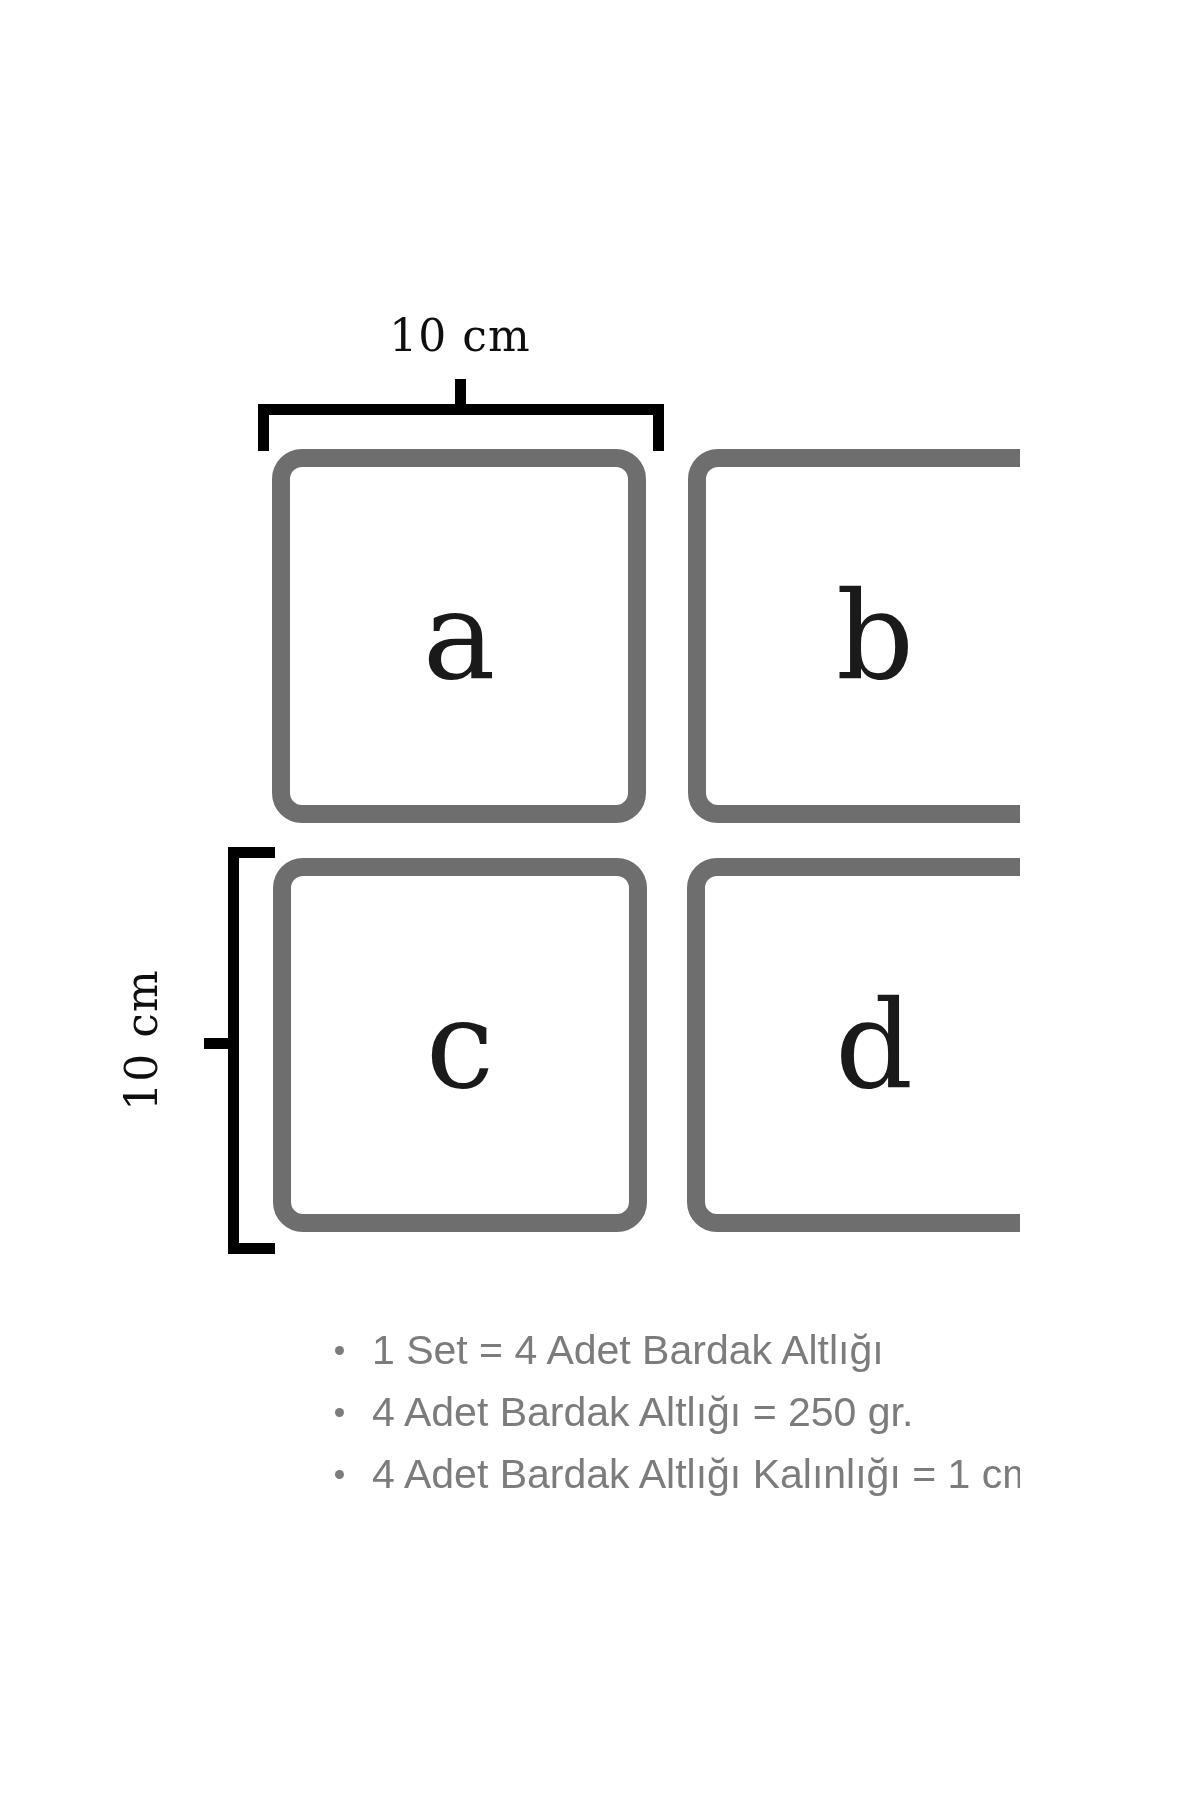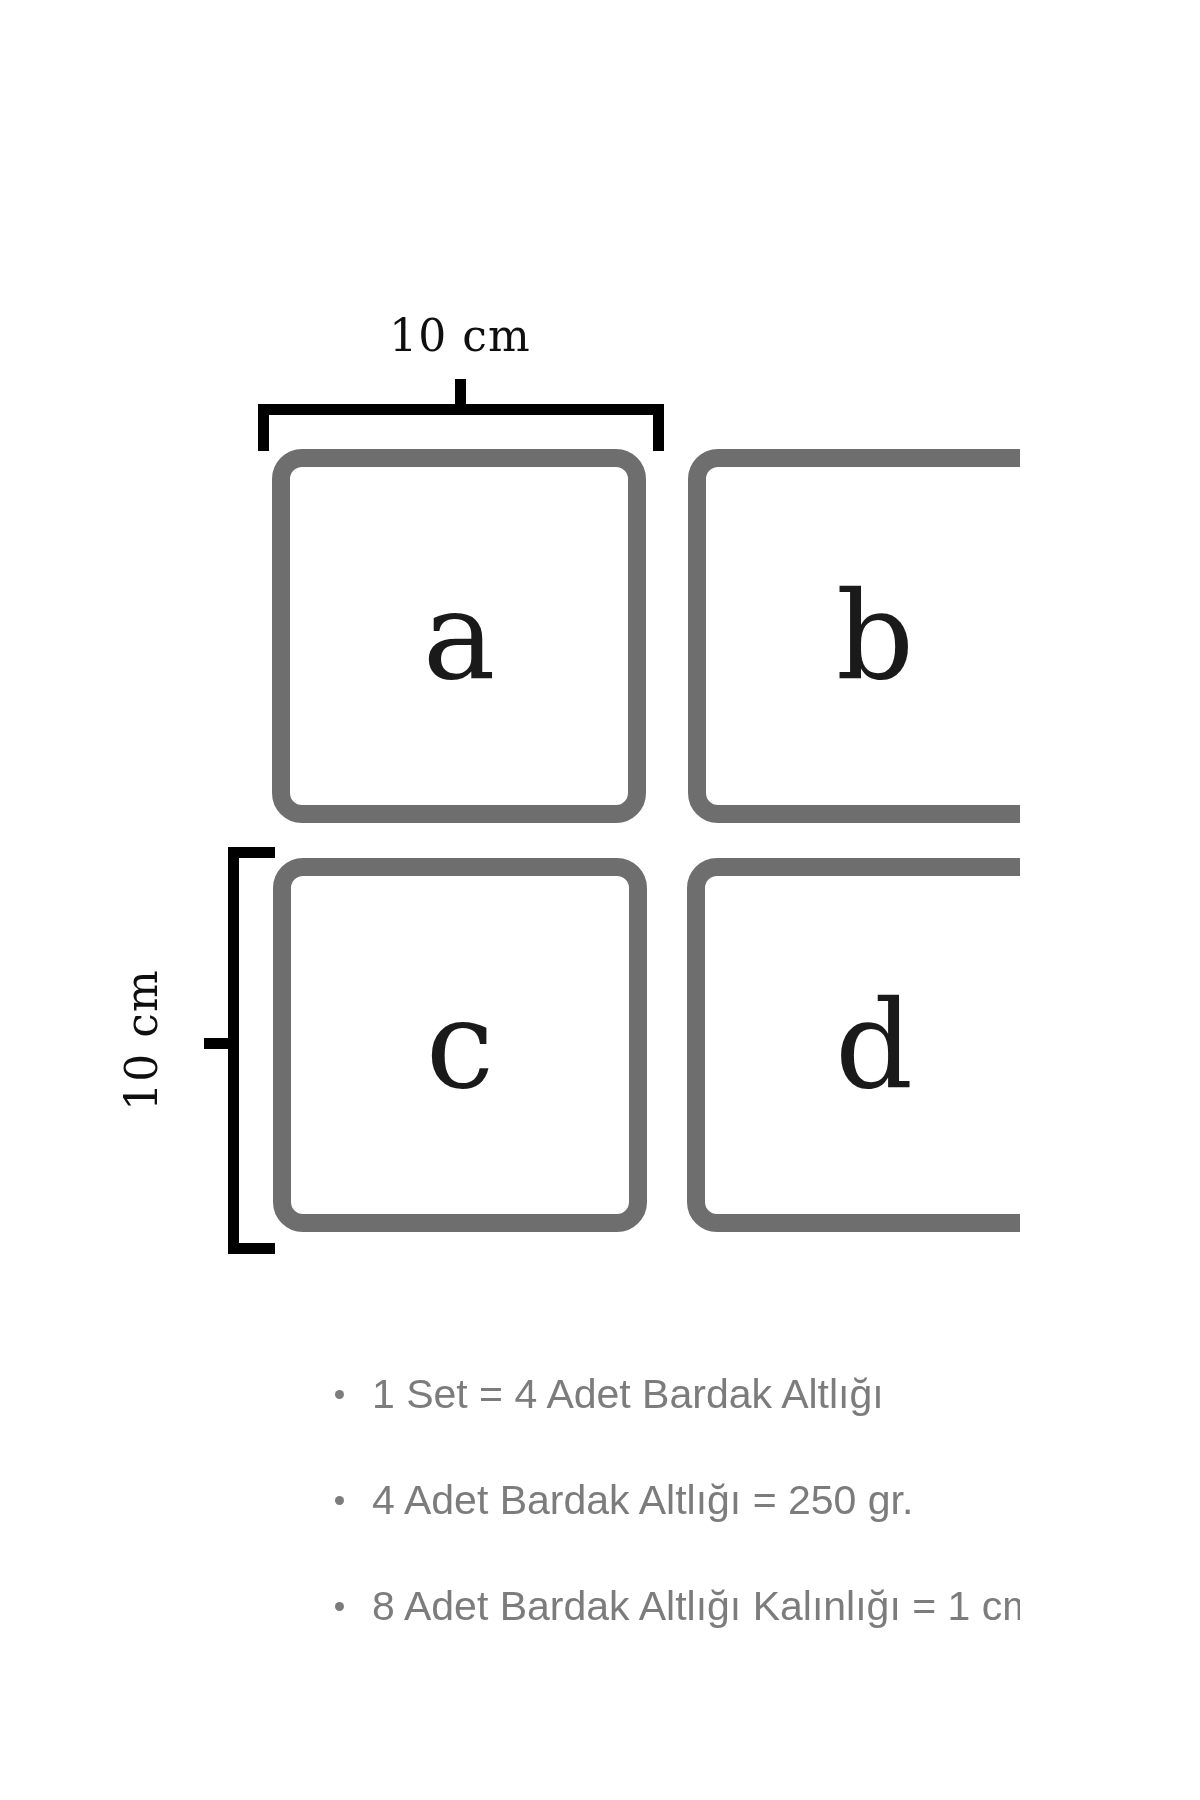--- a/index.html
+++ b/index.html
@@ -35,21 +35,21 @@
     color:var(--letter);
   }
   .sq-a{left:272px;top:449px;}
   .sq-b{left:688px;top:449px;}
   .sq-c{left:273px;top:858px;}
   .sq-d{left:687px;top:858px;}
   .notes{
     position:absolute;left:330px;top:1319px;
     font-family:"Liberation Sans","DejaVu Sans",sans-serif;
   }
-  .note-row{display:flex;align-items:center;height:62px;margin-top:44px;}
+  .note-row{display:flex;align-items:center;height:62px;}
   .note-bullet{
     width:9px;height:9px;border-radius:50%;background:var(--note-text);
     margin-left:5px;margin-right:28px;flex:0 0 auto;
   }
   .note-text{
     font-size:41px;line-height:1;color:var(--note-text);white-space:nowrap;
   }
 </style>
 </head>
 <body>
@@ -91,17 +91,17 @@
     <div class="note-row">
       <span class="note-bullet"></span>
       <span class="note-text">1 Set = 4 Adet Bardak Altlığı</span>
     </div>
     <div class="note-row">
       <span class="note-bullet"></span>
       <span class="note-text">4 Adet Bardak Altlığı = 250 gr.</span>
     </div>
     <div class="note-row">
       <span class="note-bullet"></span>
-      <span class="note-text">8 Adet Bardak Altlığı Kalınlığı = 1 cm</span>
+      <span class="note-text">4 Adet Bardak Altlığı Kalınlığı = 1 cm</span>
     </div>
   </div>
 
 </div>
 
 </body></html>

